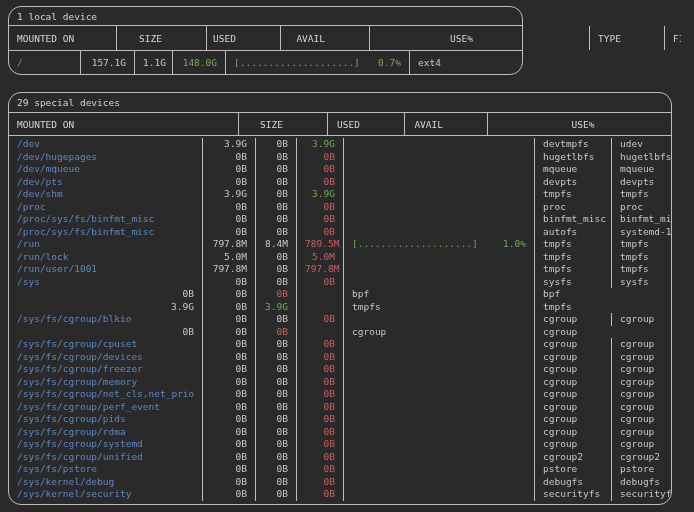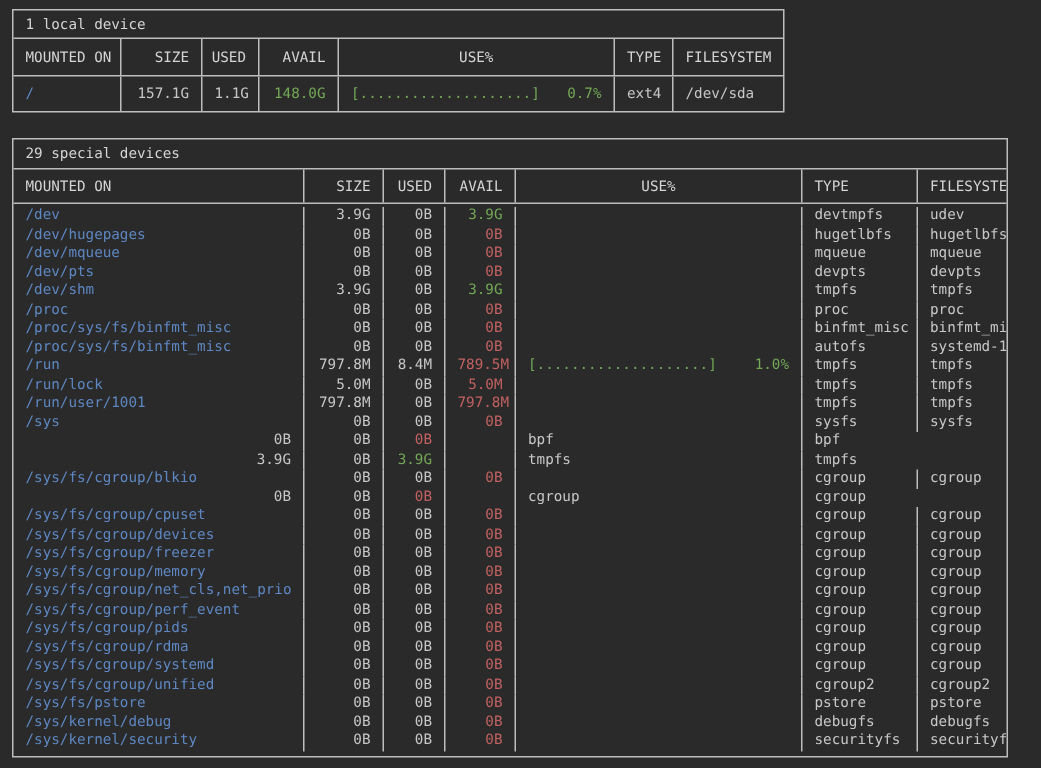--- a/index.html
+++ b/index.html
@@ -17,34 +17,34 @@
     background:var(--bg);
     font-family:"DejaVu Sans Mono","Liberation Mono",monospace;
     font-size:9.5px;
     color:var(--text);
     position:relative;
     overflow:hidden;
   }
   .tbl{
     position:absolute;
     border:1px solid var(--border);
-    border-radius:0;
+    border-radius:13px;
     background:var(--bg);
   }
   #local-table{left:8px;top:6px;width:515px;}
   #special-table{left:8px;top:92px;width:664px;}
   .tbl-title{
     border-bottom:1px solid var(--border);
     color:var(--header);
     display:flex;align-items:center;
     padding:0 8px;
   }
   #local-table .tbl-title{height:19px;}
   #special-table .tbl-title{height:20px;}
-  .hdr{display:grid;border-bottom:1px solid var(--border);color:var(--header);}
+  .hdr{display:grid;border-bottom:1px solid var(--border);color:var(--header);gap:36px;}
   #local-table .hdr{height:25px;}
   #special-table .hdr{height:23px;}
   .cols1{grid-template-columns:71px 54px 38px 53px 184px 39px 1fr;}
   .cols2{grid-template-columns:193px 53px 41px 47px 191px 77px 1fr;}
   .row{display:grid;}
   #local-table .row{height:23px;line-height:23px;}
   #special-table .row{height:12.5px;line-height:12.5px;}
   #special-table .body{padding:2px 0 3px 0;}
   .cell{
     padding:0 8px;
@@ -81,21 +81,20 @@
       <div class="row cols1">
         <div class="cell l blue">/</div>
         <div class="cell r">157.1G</div>
         <div class="cell r">1.1G</div>
         <div class="cell r green">148.0G</div>
         <div class="cell usecell">
           <span class="green">[....................]</span>
           <span class="green">0.7%</span>
         </div>
         <div class="cell l">ext4</div>
-        <div class="cell l">/dev/sda</div>
       </div>
     </div>
 </div>
 
 <div class="tbl" id="special-table">
   <div class="tbl-title">29 special devices</div>
   <div class="hdr cols2">
       <div class="cell l">MOUNTED ON</div>
       <div class="cell r">SIZE</div>
       <div class="cell r">USED</div>

